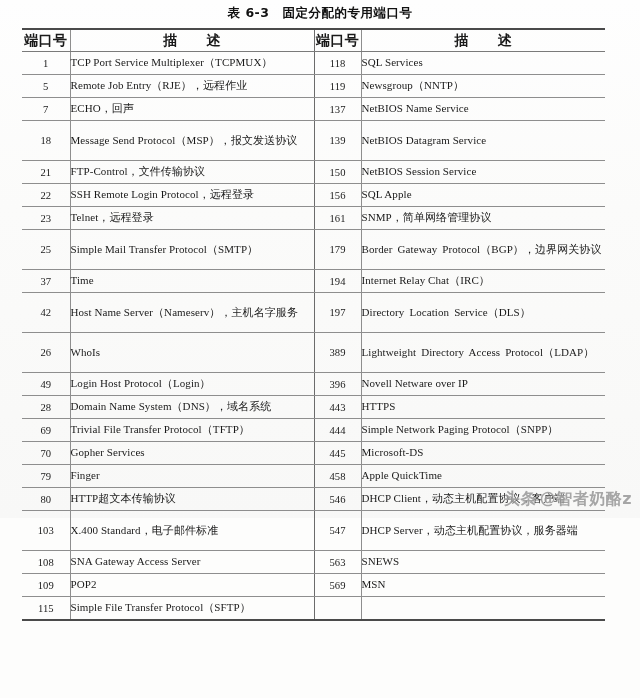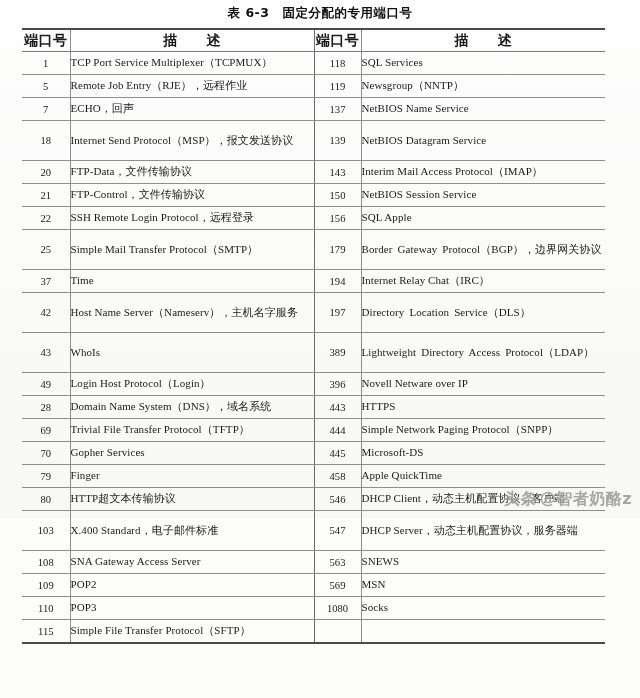--- a/index.html
+++ b/index.html
@@ -161,62 +161,62 @@
             <td class="desc vline">Newsgroup（NNTP）</td>
           </tr>
           <tr class="r1">
             <td class="port">7</td>
             <td class="desc vline">ECHO，回声</td>
             <td class="port vline-mid">137</td>
             <td class="desc vline">NetBIOS Name Service</td>
           </tr>
           <tr class="r2">
             <td class="port">18</td>
-            <td class="desc vline">Internet Send Protocol（MSP），报文发送协议</td>
+            <td class="desc vline">Message Send Protocol（MSP），报文发送协议</td>
             <td class="port vline-mid">139</td>
             <td class="desc vline">NetBIOS Datagram Service</td>
-          </tr>
-          <tr class="r1">
-            <td class="port">20</td>
-            <td class="desc vline">FTP-Data，文件传输协议</td>
-            <td class="port vline-mid">143</td>
-            <td class="desc vline">Interim Mail Access Protocol（IMAP）</td>
           </tr>
           <tr class="r1">
             <td class="port">21</td>
             <td class="desc vline">FTP-Control，文件传输协议</td>
             <td class="port vline-mid">150</td>
             <td class="desc vline">NetBIOS Session Service</td>
           </tr>
           <tr class="r1">
             <td class="port">22</td>
             <td class="desc vline">SSH Remote Login Protocol，远程登录</td>
             <td class="port vline-mid">156</td>
             <td class="desc vline">SQL Apple</td>
           </tr>
+          <tr class="r1">
+            <td class="port">23</td>
+            <td class="desc vline">Telnet，远程登录</td>
+            <td class="port vline-mid">161</td>
+            <td class="desc vline">SNMP，简单网络管理协议</td>
+          </tr>
           <tr class="r2">
             <td class="port">25</td>
             <td class="desc vline">Simple Mail Transfer Protocol（SMTP）</td>
             <td class="port vline-mid">179</td>
             <td class="desc vline wide-spaced">Border Gateway Protocol（BGP），边界网关协议</td>
           </tr>
           <tr class="r1">
             <td class="port">37</td>
             <td class="desc vline">Time</td>
             <td class="port vline-mid">194</td>
             <td class="desc vline">Internet Relay Chat（IRC）</td>
           </tr>
           <tr class="r2">
             <td class="port">42</td>
             <td class="desc vline">Host Name Server（Nameserv），主机名字服务</td>
             <td class="port vline-mid">197</td>
             <td class="desc vline wide-spaced">Directory Location Service（DLS）</td>
           </tr>
           <tr class="r2">
-            <td class="port">43</td>
+            <td class="port">26</td>
             <td class="desc vline">WhoIs</td>
             <td class="port vline-mid">389</td>
             <td class="desc vline wide-spaced">Lightweight Directory Access Protocol（LDAP）</td>
           </tr>
           <tr class="r1">
             <td class="port">49</td>
             <td class="desc vline">Login Host Protocol（Login）</td>
             <td class="port vline-mid">396</td>
             <td class="desc vline">Novell Netware over IP</td>
           </tr>
@@ -262,26 +262,20 @@
             <td class="port vline-mid">563</td>
             <td class="desc vline">SNEWS</td>
           </tr>
           <tr class="r1">
             <td class="port">109</td>
             <td class="desc vline">POP2</td>
             <td class="port vline-mid">569</td>
             <td class="desc vline">MSN</td>
           </tr>
           <tr class="r1">
-            <td class="port">110</td>
-            <td class="desc vline">POP3</td>
-            <td class="port vline-mid">1080</td>
-            <td class="desc vline">Socks</td>
-          </tr>
-          <tr class="r1">
             <td class="port">115</td>
             <td class="desc vline">Simple File Transfer Protocol（SFTP）</td>
             <td class="port vline-mid"></td>
             <td class="desc vline"></td>
           </tr>
         </tbody>
     </table>
   </div>
 
   <div class="watermark">

